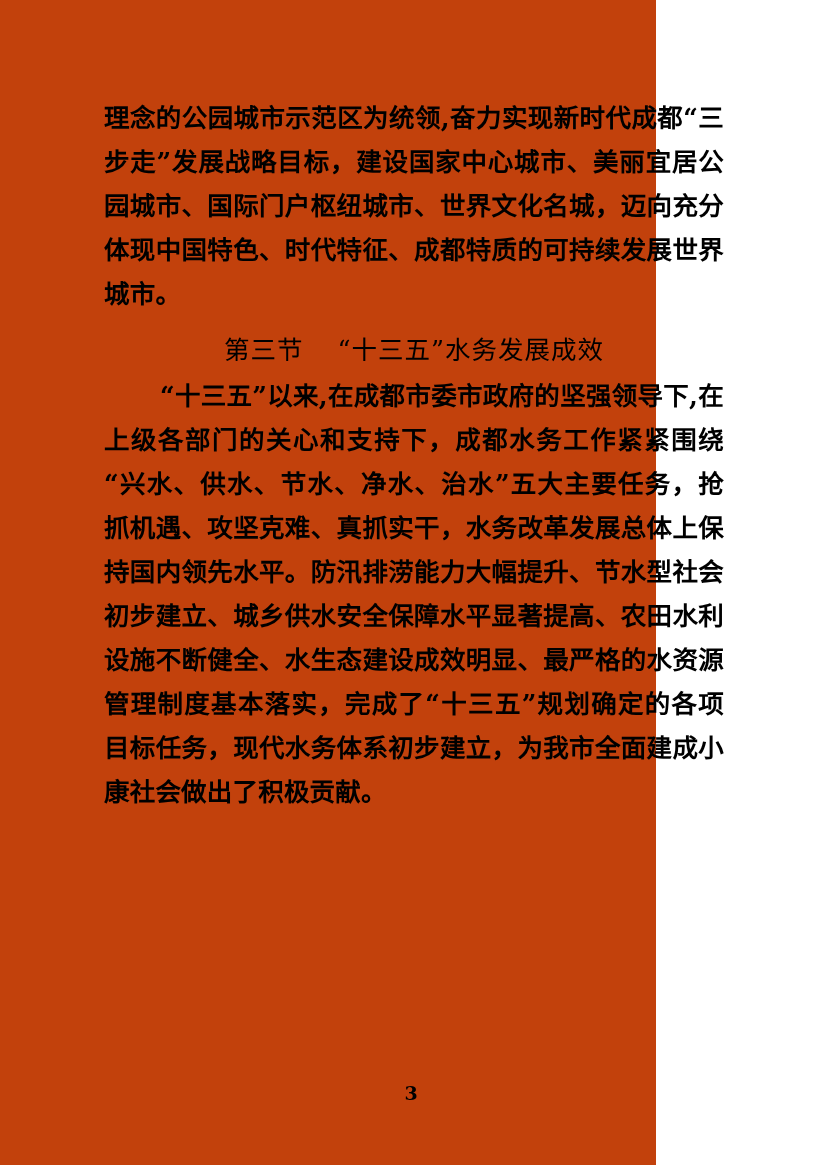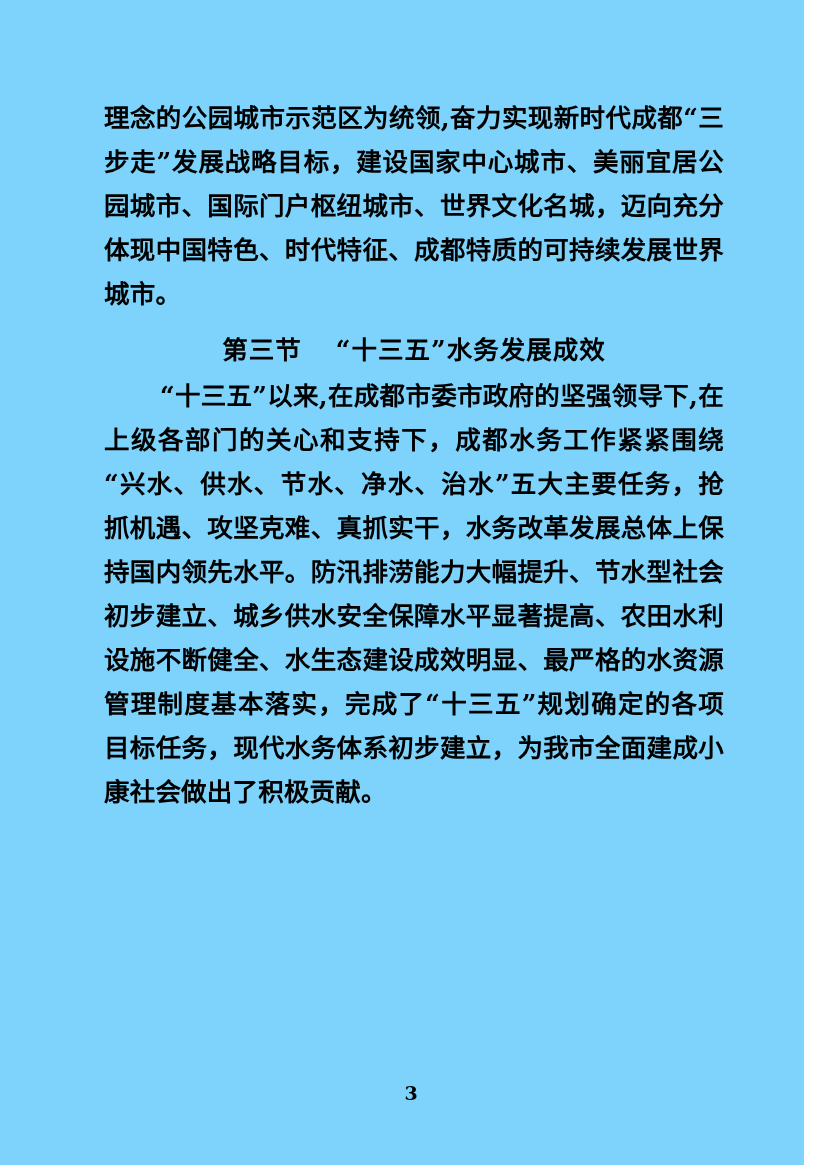--- a/index.html
+++ b/index.html
@@ -12,23 +12,23 @@
     height: 1165px;
     font-family: "DejaVu Serif", "Liberation Serif", serif;
     color: #000000;
     position: relative;
     overflow: hidden;
   }
   .page {
     position: absolute;
     left: 0;
     top: 0;
-    width: 804px;
+    width: 656px;
     height: 1165px;
-    background: #7dd3fc;
+    background: #c2410c;
   }
   .content {
     position: absolute;
     left: 104px;
     top: 96px;
     width: 620px;
   }
   .para {
     font-size: 25.5px;
     line-height: 44px;
@@ -40,21 +40,21 @@
   }
   .para.indent {
     text-indent: 56px;
   }
   .para.cont {
     text-indent: 0;
   }
   .section-heading {
     font-size: 25.5px;
     line-height: 44px;
-    font-weight: 700;
+    font-weight: 400;
     text-align: center;
     margin: 6px 0 2px 0;
     letter-spacing: 1px;
   }
   .section-heading .gap {
     display: inline-block;
     width: 34px;
   }
   .block-gap {
     height: 6px;

